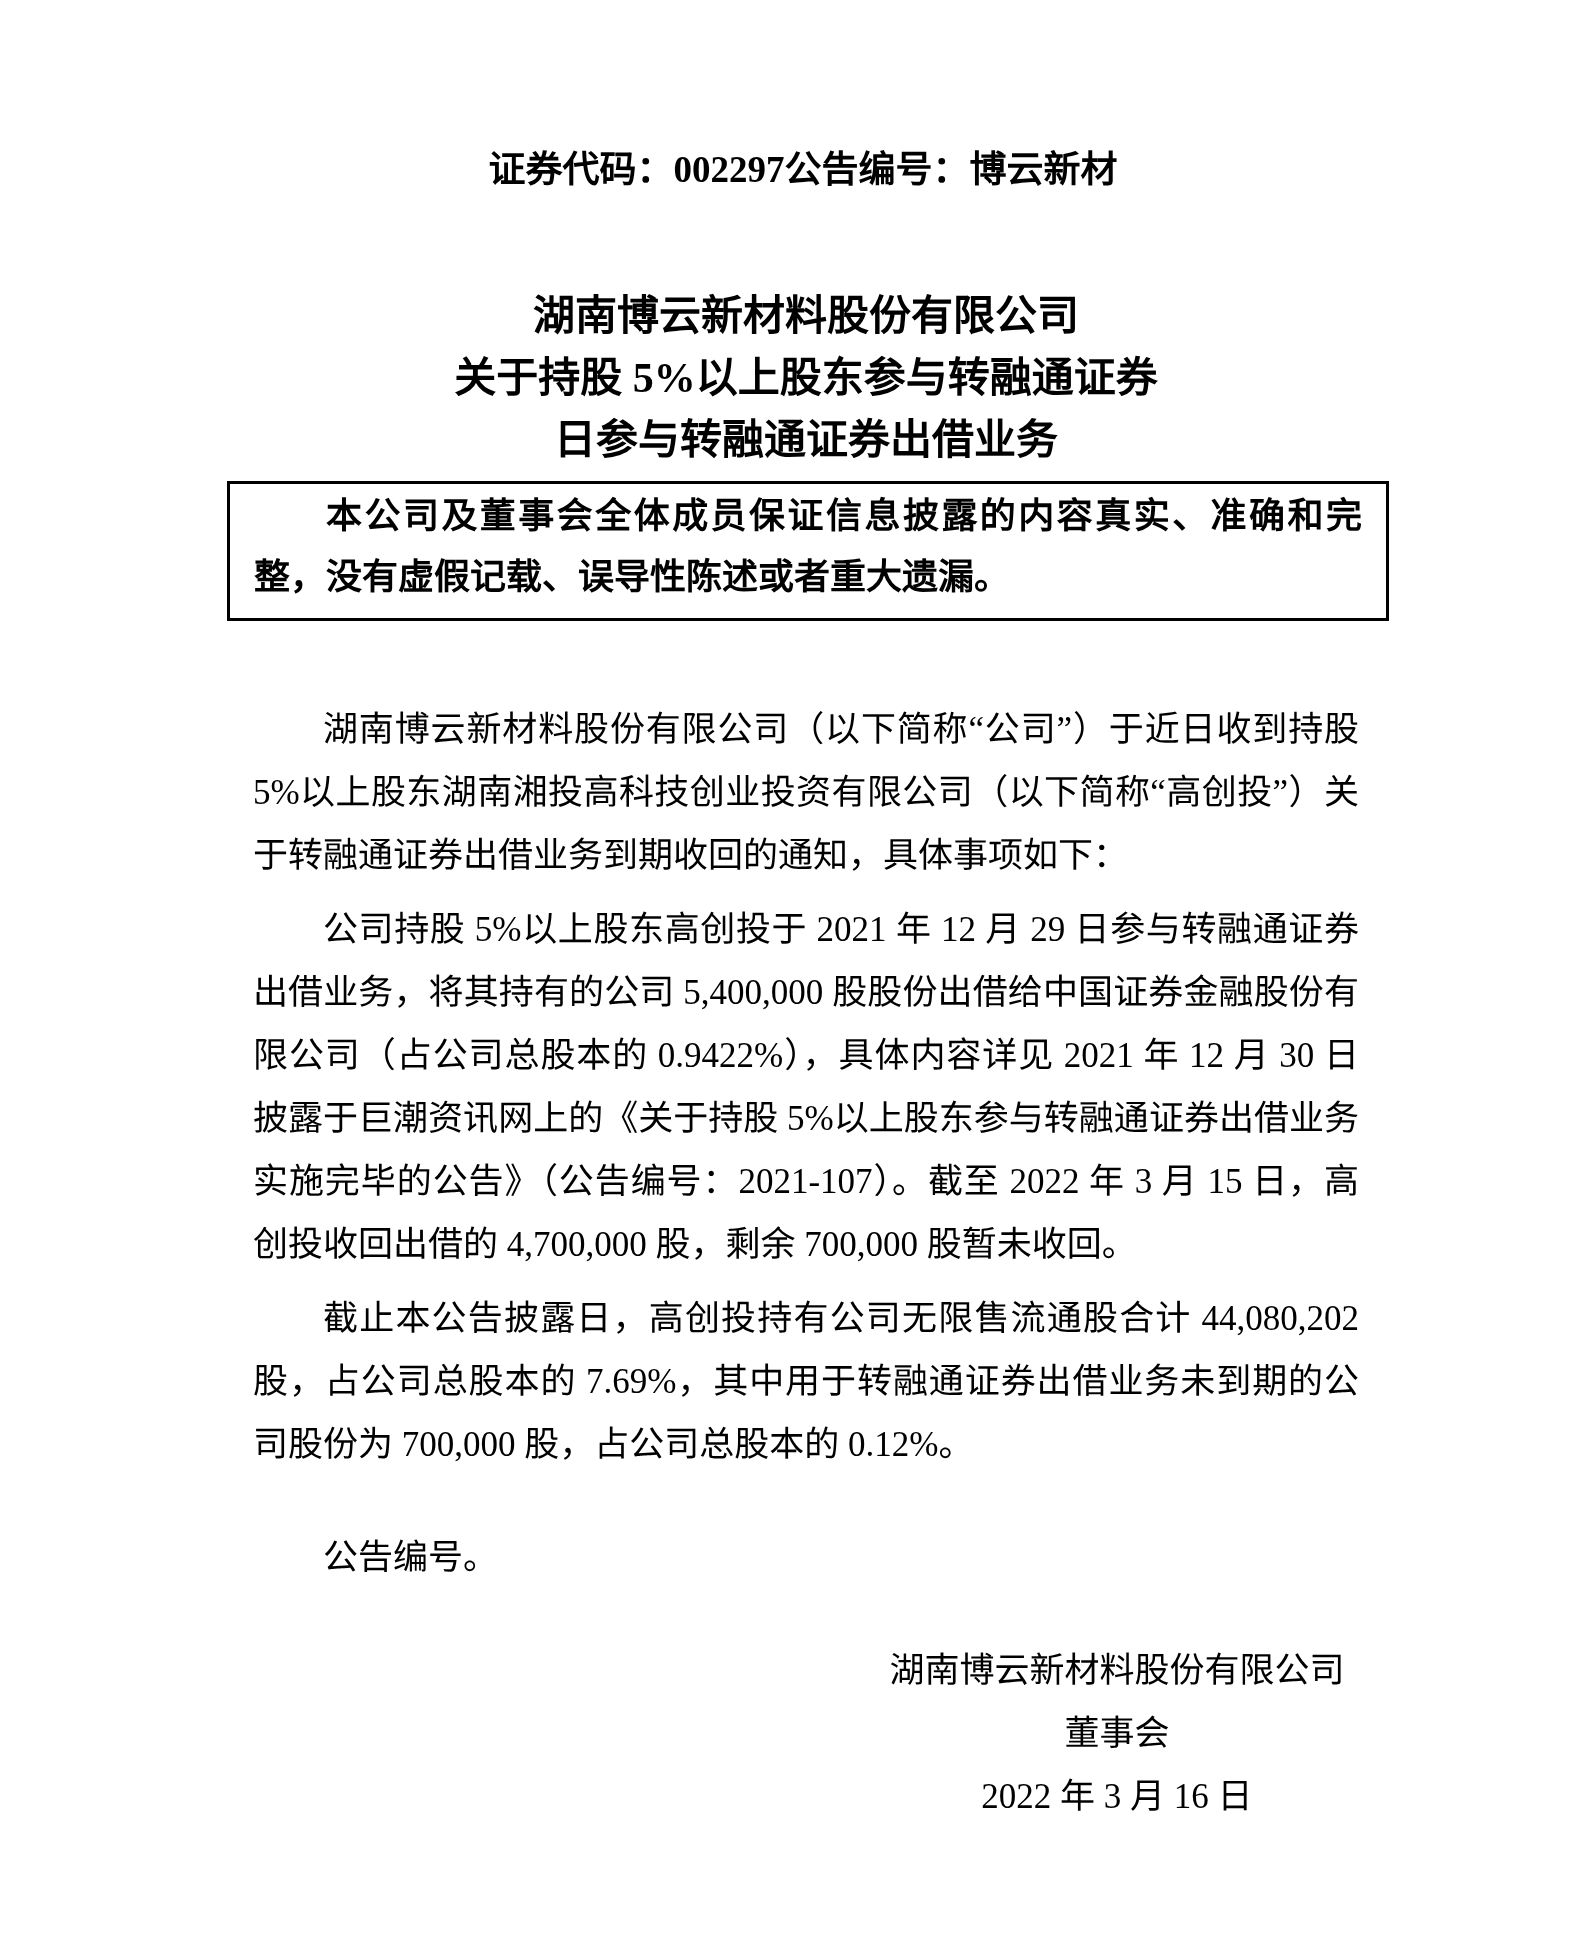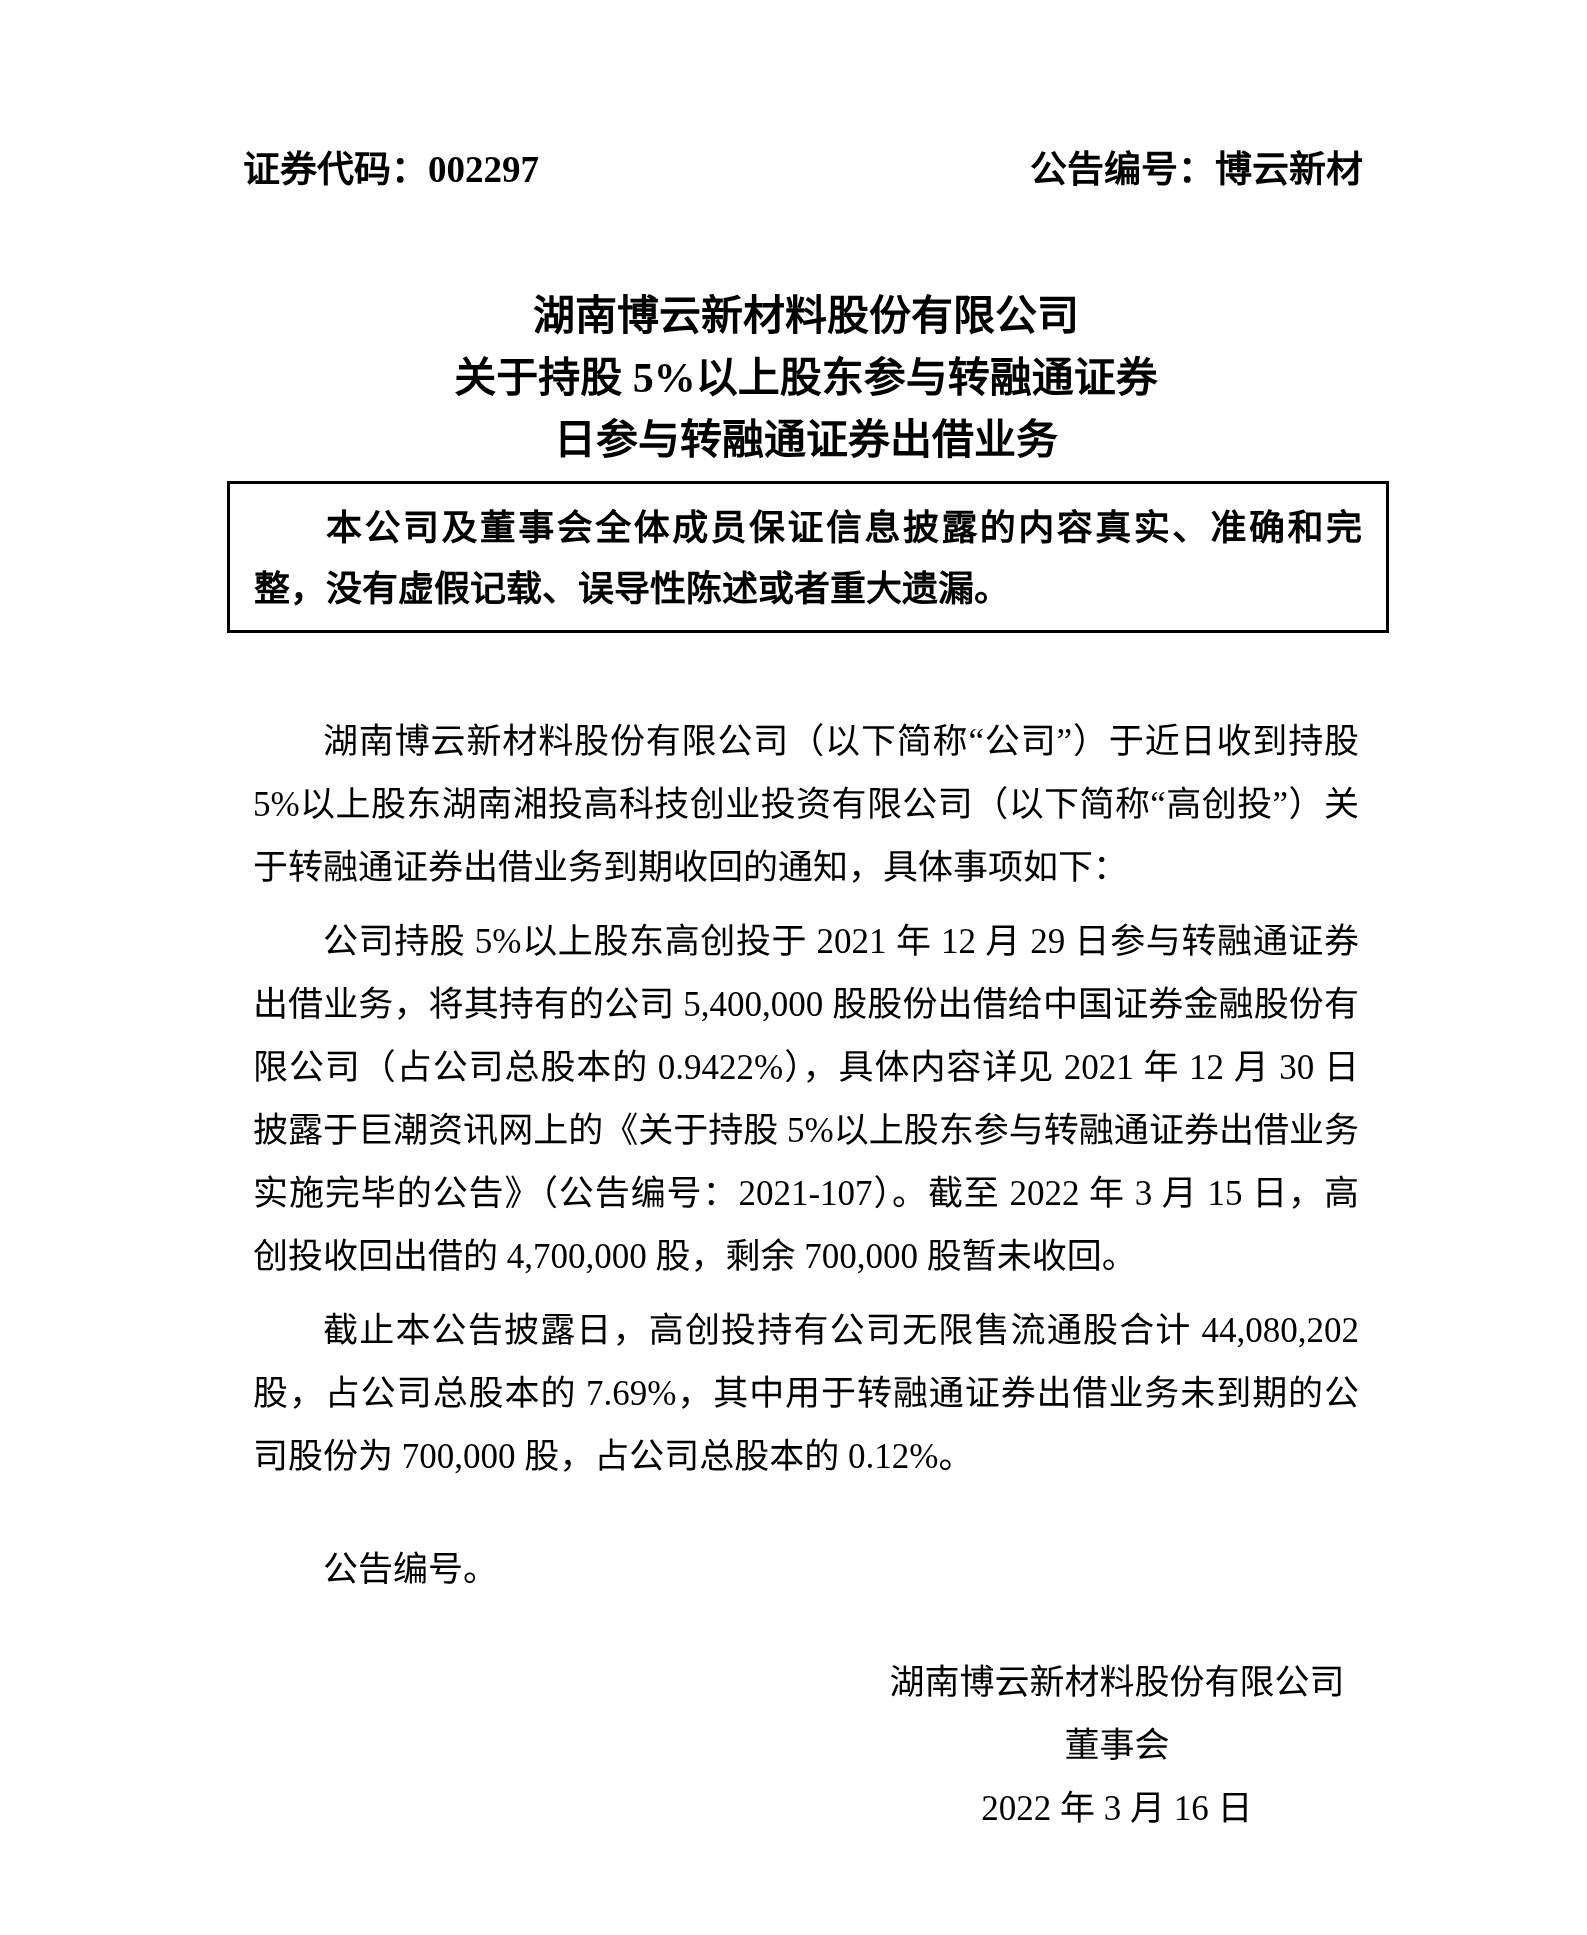--- a/index.html
+++ b/index.html
@@ -12,42 +12,42 @@
     width: 1587px;
     height: 1935px;
     background: #ffffff;
     color: #000000;
     font-family: "Liberation Serif", "DejaVu Serif", serif;
     overflow: hidden;
   }
   
   .header-row {
     display: flex;
-    justify-content: space-between;
+    justify-content: center;
     margin: 148px 224px 0 243px;
     font-size: 37px;
     font-weight: bold;
     line-height: 44px;
     white-space: nowrap;
   }
   
   .title-block {
     margin: 93px 217px 0 242px;
     text-align: center;
     font-size: 42px;
     font-weight: bold;
     line-height: 62px;
   }
   
   .notice-box {
     box-sizing: border-box;
     margin: 10px 198px 0 227px;
     width: 1162px;
     border: 3px solid #000000;
-    padding: 14px 24px 10px 24px;
+    padding: 2px 24px 10px 24px;
     font-size: 36px;
     font-weight: bold;
     line-height: 61px;
     text-align: justify;
   }
   .notice-box p { margin: 0; text-indent: 2em; }
   
   .body-text {
     margin: 77px 217px 0 242px;
     font-size: 35px;

